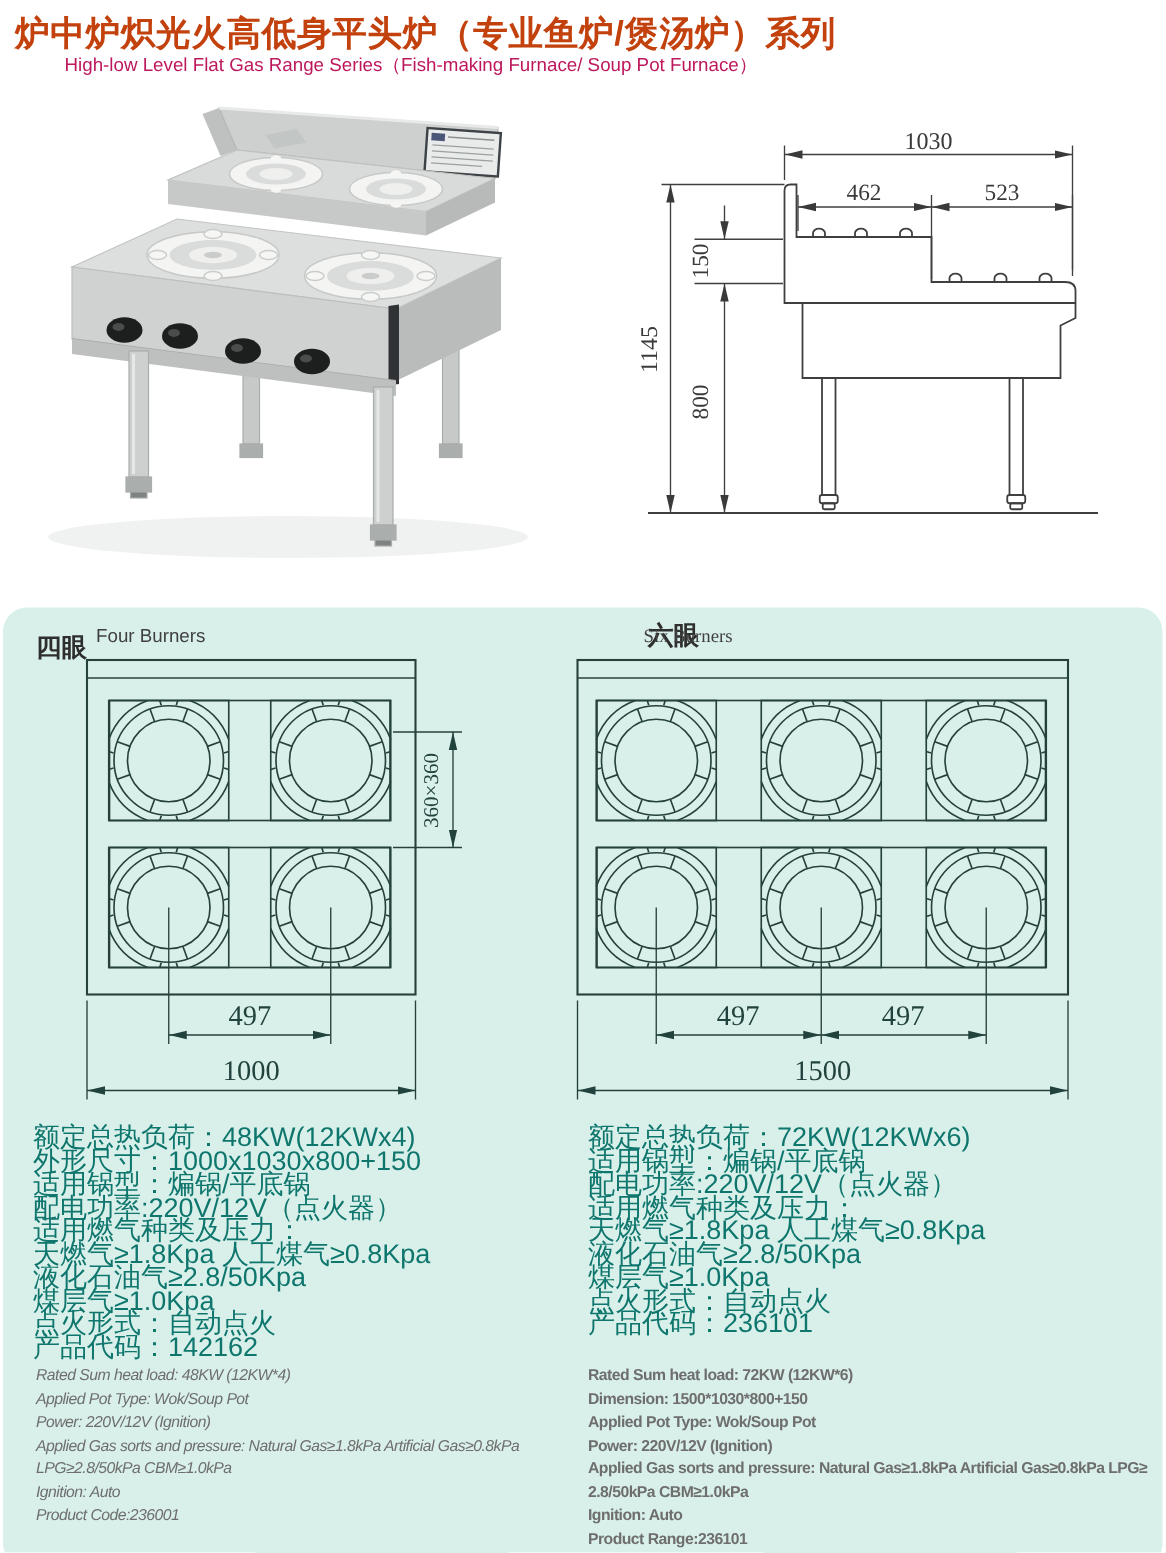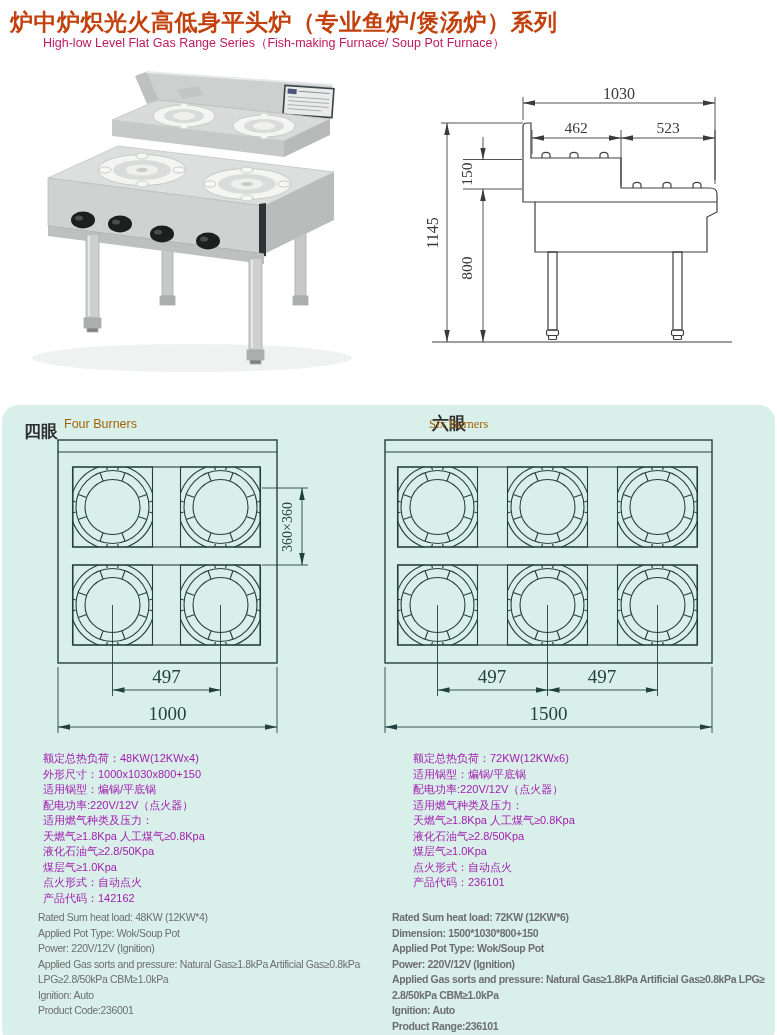--- a/index.html
+++ b/index.html
@@ -5,25 +5,25 @@
   html,body{margin:0;padding:0;background:#ffffff;}
   .page{position:relative;width:777px;height:1035px;background:#ffffff;overflow:hidden;
         font-family:"Liberation Sans","DejaVu Sans",sans-serif;}
   .abs{position:absolute;}
   
   .title-zh{left:10px;top:7px;font-size:23px;font-weight:bold;color:#c2410c;letter-spacing:.5px;white-space:nowrap;}
   .title-en{left:10px;top:35px;font-size:12.5px;color:#be185d;white-space:nowrap;margin-left:33px;}
   
   .panel{left:2px;top:405px;width:773px;height:640px;background:#d9f0ea;border-radius:16px;}
   .sec-zh{font-size:17px;font-weight:bold;color:#2e2e2e;white-space:nowrap;}
-  .sec-en{font-size:12.5px;color:#a16207;white-space:nowrap;}
+  .sec-en{font-size:12.5px;color:#404040;white-space:nowrap;}
   
   .specs{line-height:15.5px;}
   .specs .ln{white-space:nowrap;}
-  .zh{font-size:11px;color:#a21caf;margin-left:21px;}
+  .zh{font-size:18px;color:#0f766e;}
   .en{font-size:10.5px;color:#6e6e6e;letter-spacing:-0.35px;}
   svg{display:block;}
   svg text{font-family:"Liberation Serif","DejaVu Serif",serif;}
   .dimtxt-d{fill:#3a3a3a;}
   .dimtxt-g{fill:#22423d;}
 </style>
 </head>
 <body>
 
 <div class="page">
@@ -234,21 +234,21 @@
     <div class="ln">外形尺寸：1000x1030x800+150</div>
     <div class="ln">适用锅型：煸锅/平底锅</div>
     <div class="ln">配电功率:220V/12V（点火器）</div>
     <div class="ln">适用燃气种类及压力：</div>
     <div class="ln">天燃气≥1.8Kpa  人工煤气≥0.8Kpa</div>
     <div class="ln">液化石油气≥2.8/50Kpa</div>
     <div class="ln">煤层气≥1.0Kpa</div>
     <div class="ln">点火形式：自动点火</div>
     <div class="ln">产品代码：142162</div>
   </div>
-  <div class="abs specs en" style="left:38px;top:910px;width:350px;">
+  <div class="abs specs en" style="left:24px;top:910px;width:350px;font-style:italic;">
     <div class="ln">Rated Sum heat load: 48KW (12KW*4)</div>
     <div class="ln">Applied Pot Type: Wok/Soup Pot</div>
     <div class="ln">Power: 220V/12V (Ignition)</div>
     <div class="ln">Applied Gas sorts and pressure: Natural Gas≥1.8kPa  Artificial Gas≥0.8kPa</div>
     <div class="ln">LPG≥2.8/50kPa  CBM≥1.0kPa</div>
     <div class="ln">Ignition: Auto</div>
     <div class="ln">Product Code:236001</div>
   </div>
 
   <div class="abs sec-zh" style="left:389px;top:412px;margin-left:43px;">六眼</div>

